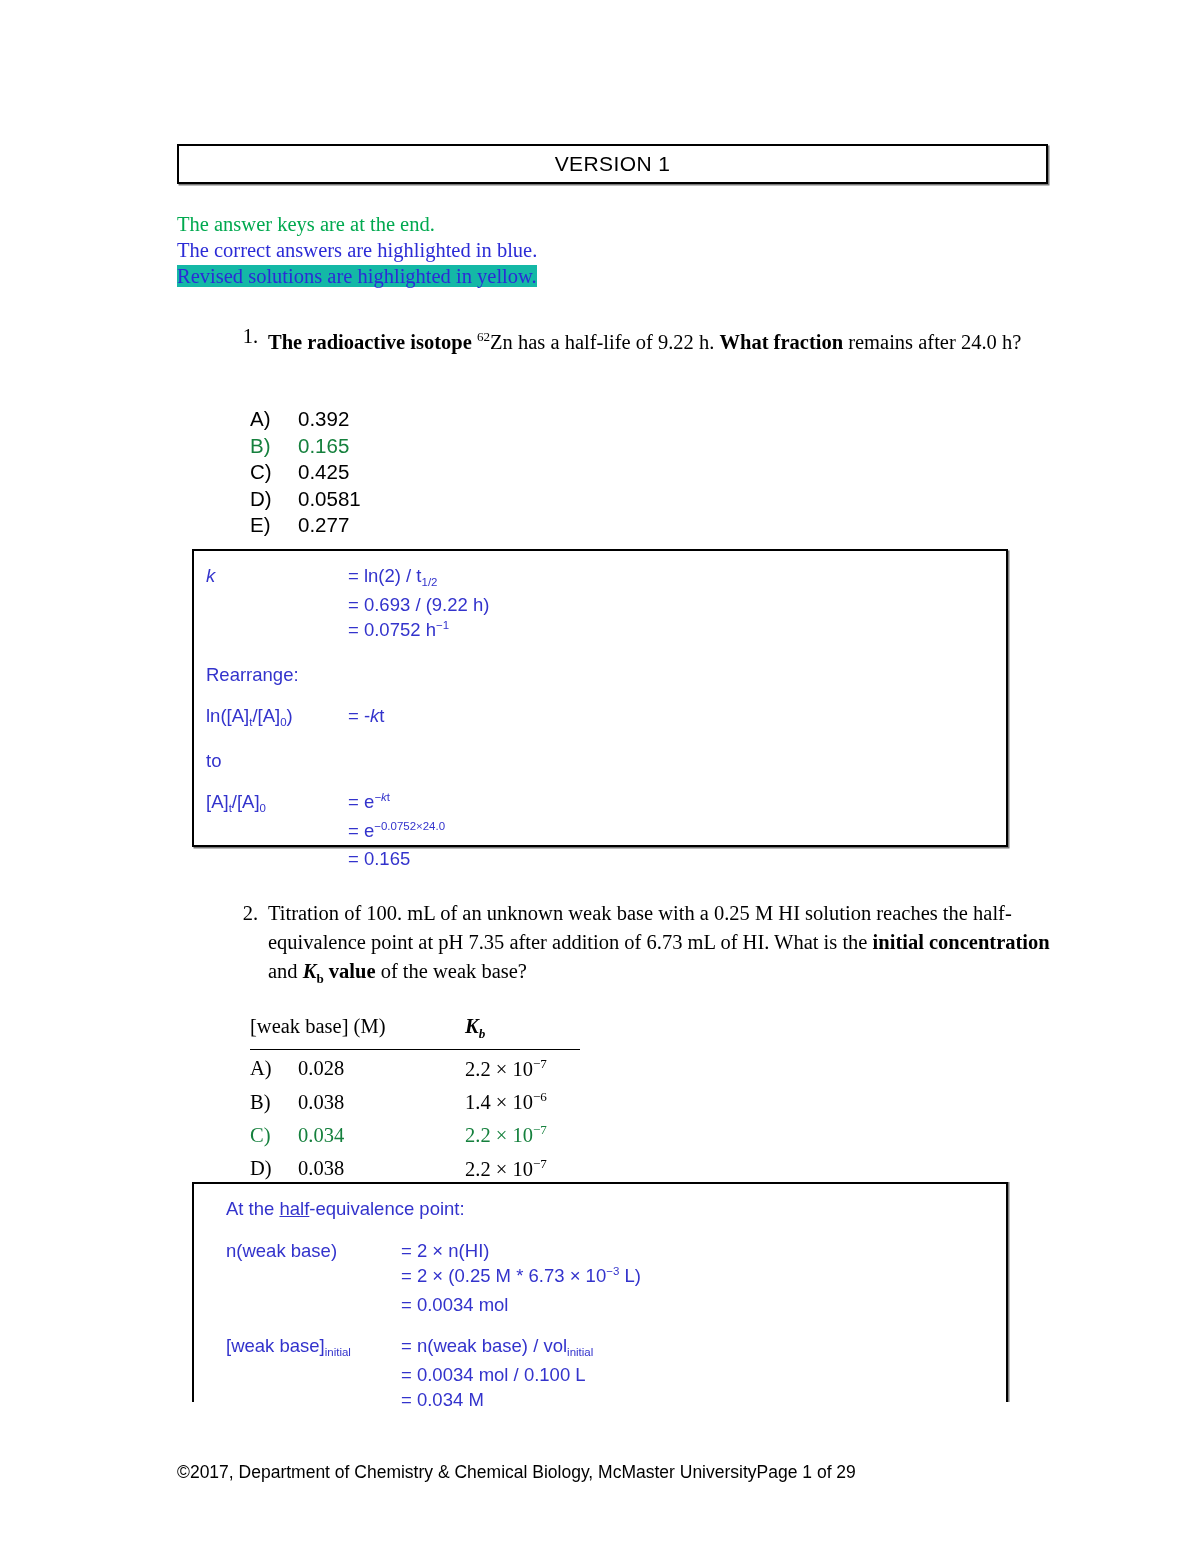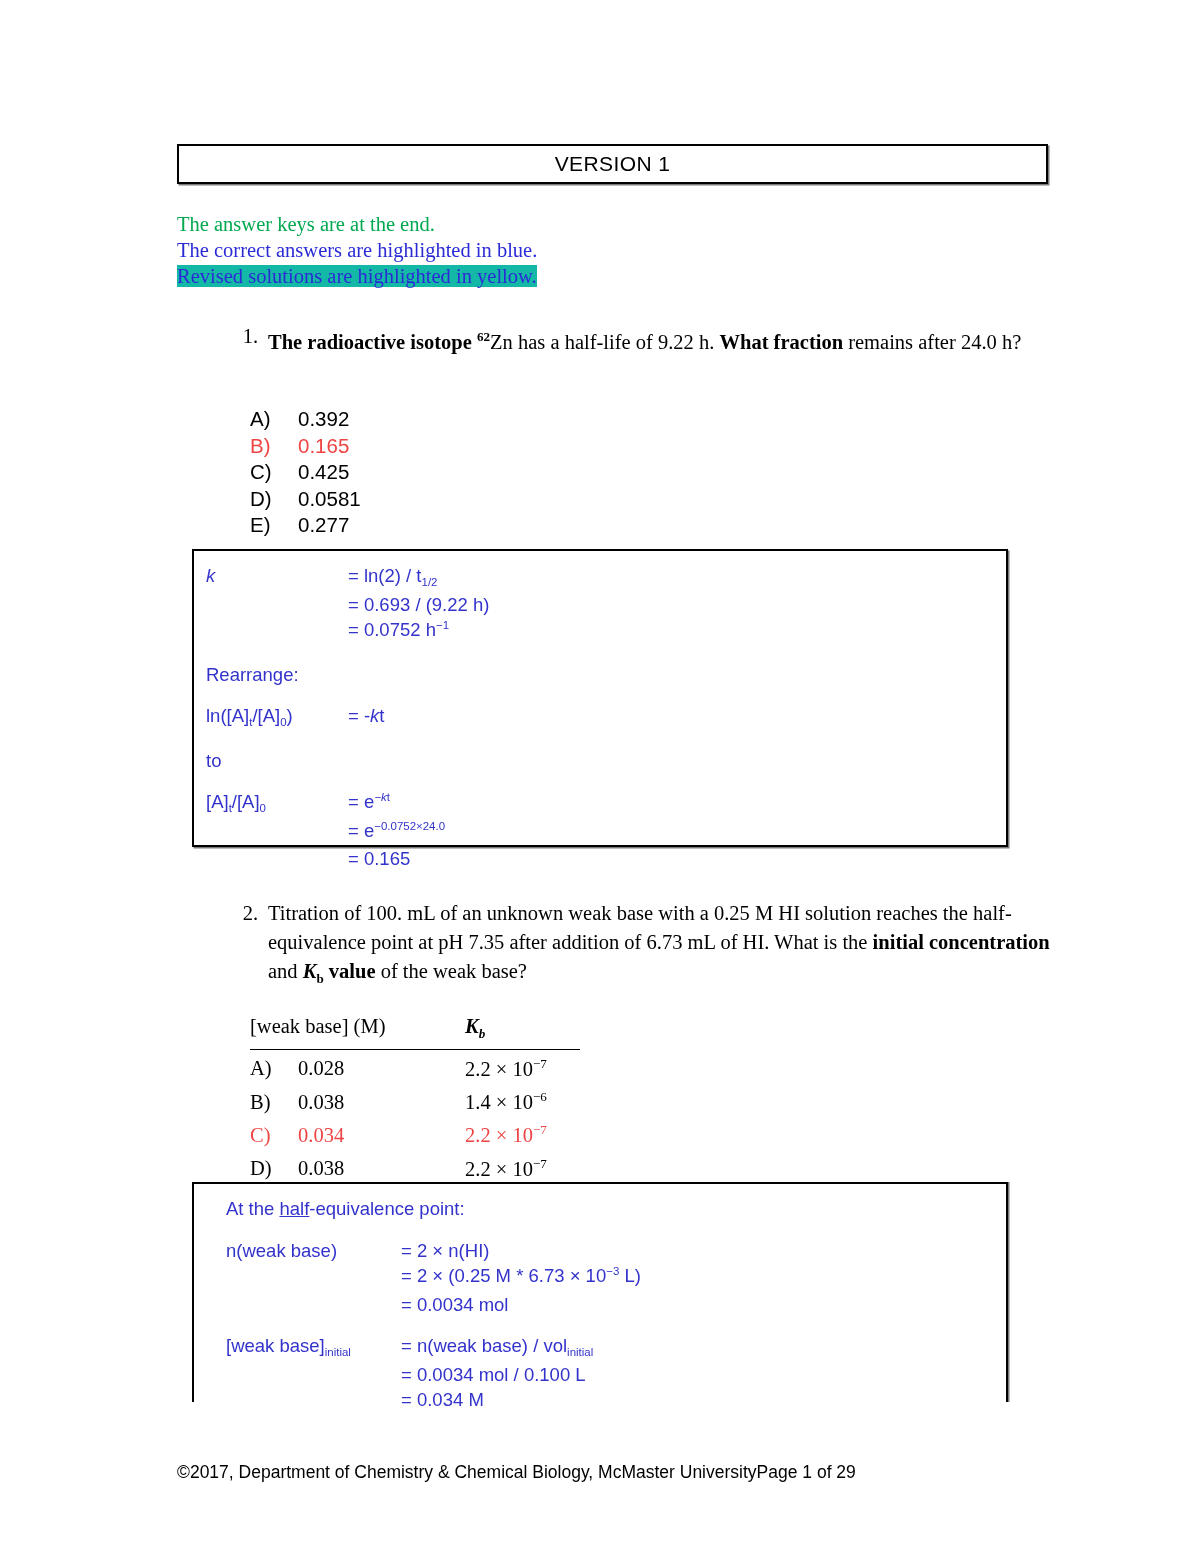--- a/index.html
+++ b/index.html
@@ -79,35 +79,35 @@
     text-align: right;
   }
   .q-body {
     margin-left: 44px;
   }
   .q1 { left: 224px; top: 322px; width: 840px; }
   .q2 { left: 224px; top: 899px; width: 840px; }
 
   b.qb { font-weight: bold; }
   i.qi { font-style: italic; font-weight: bold; }
-  sup.iso { font-size: 0.64em; vertical-align: super; font-weight: bold; }
+  sup.iso { font-size: 0.64em; vertical-align: super; font-weight: normal; }
   sub.sb  { font-size: 0.64em; vertical-align: sub; }
 
   
   .options1 {
     position: absolute;
     left: 250px;
     top: 406px;
     font-family: Liberation Sans, sans-serif;
     font-size: 20.5px;
     line-height: 26.6px;
   }
   .opt-row { white-space: nowrap; }
   .opt-letter { display: inline-block; width: 48px; }
-  .opt-correct { color: #ef4444; }
+  .opt-correct { color: #15803d; }
 
   
   .options2 {
     position: absolute;
     left: 250px;
     top: 1013px;
     font-family: "Liberation Serif", serif;
     font-size: 20.5px;
     line-height: 27.5px;
   }

